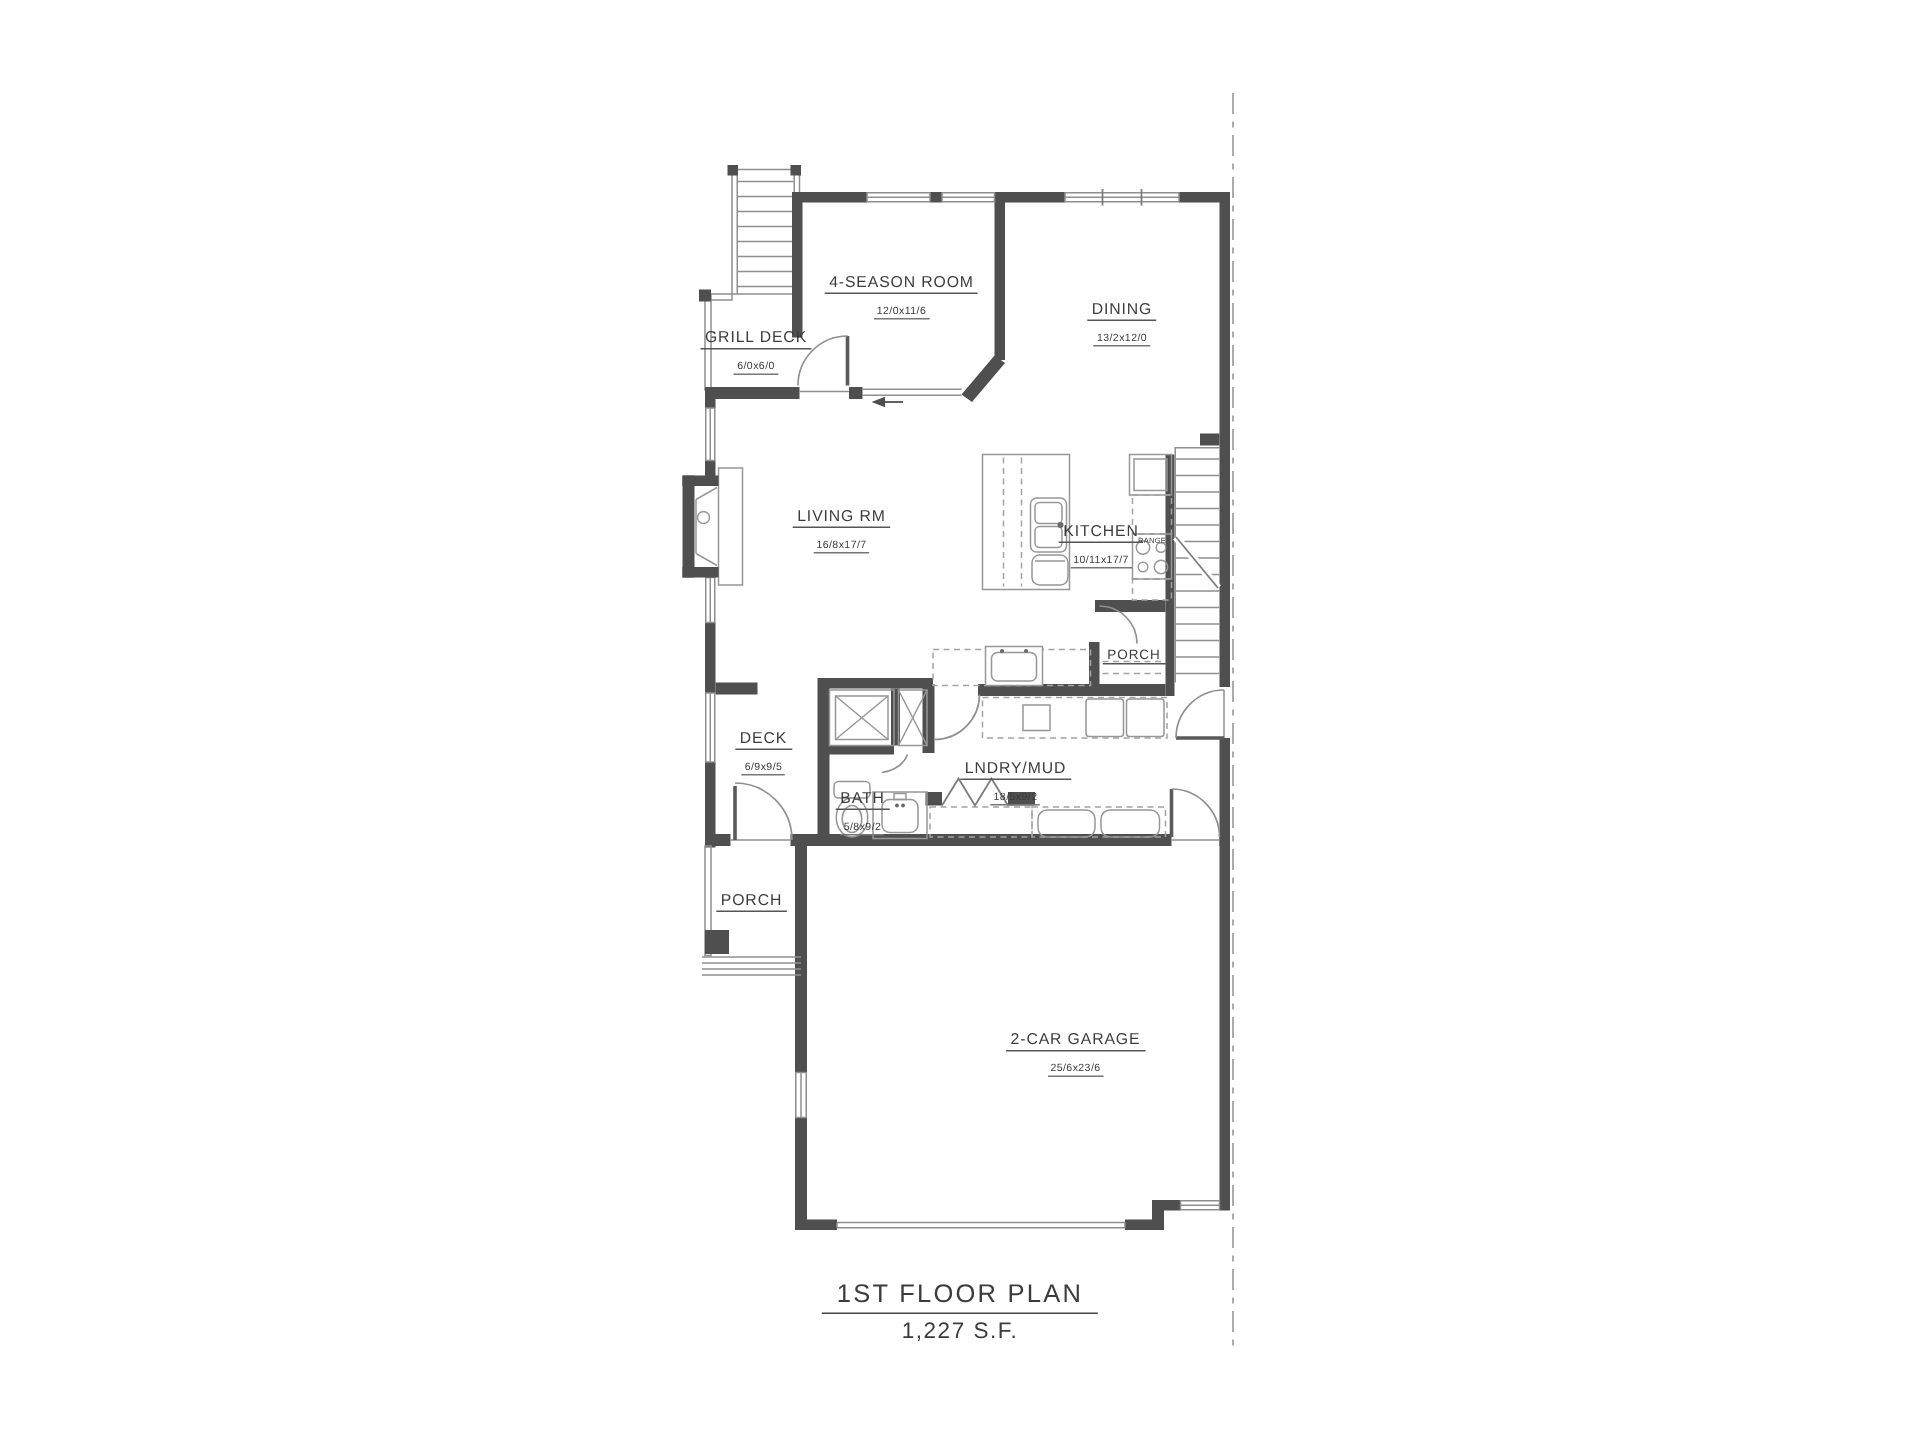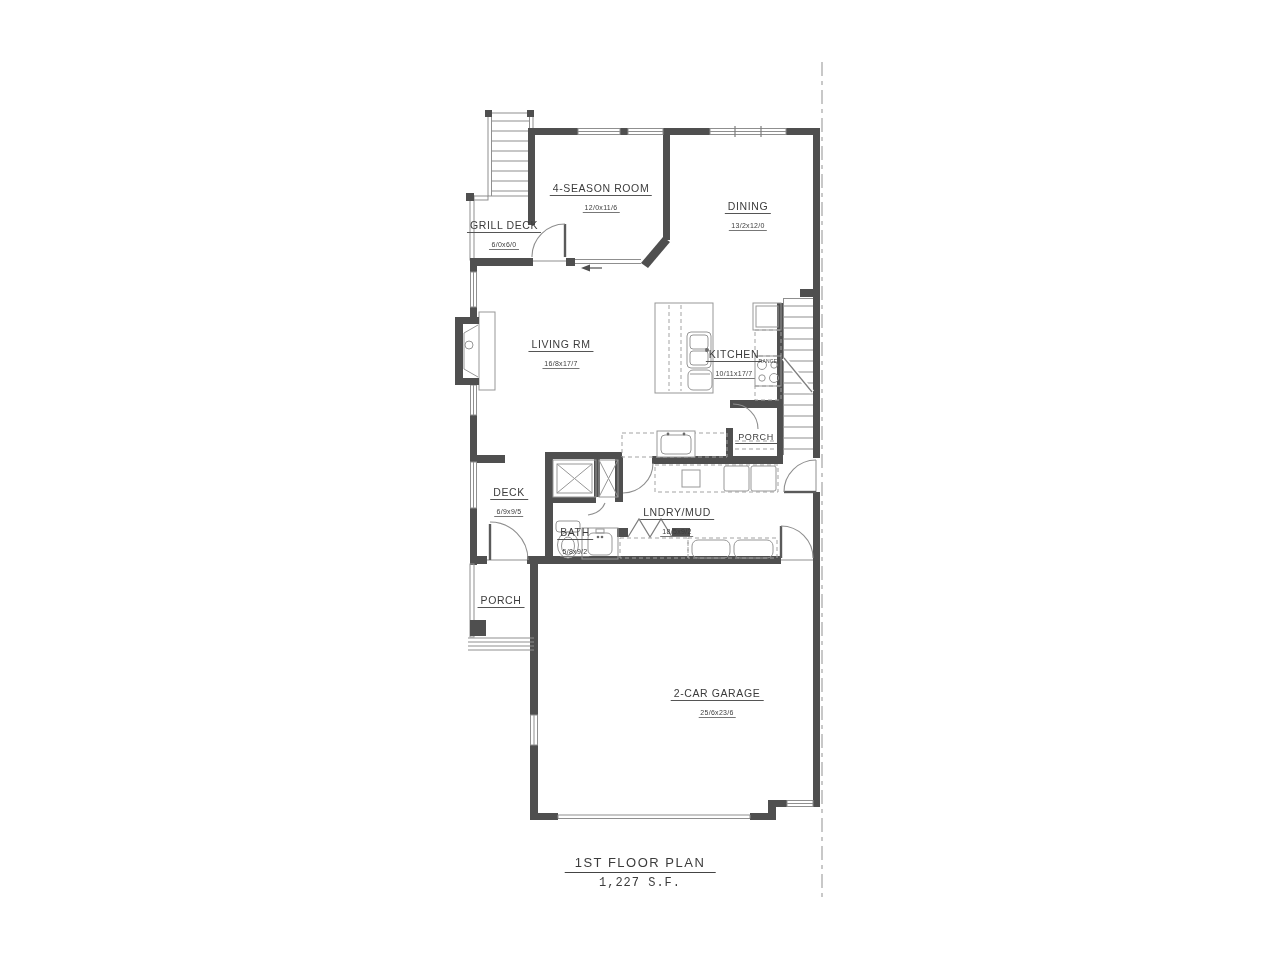--- a/index.html
+++ b/index.html
@@ -17,23 +17,23 @@
   .leaf{stroke:#5a5a5a;stroke-width:2.4;}
   .prop{stroke:#ababab;stroke-width:1.3;stroke-dasharray:14 5 4 5;}
   .halo{stroke:#ffffff;stroke-width:5;}
   .lbl{position:absolute;transform:translateX(-50%);text-align:center;line-height:1.15;
        letter-spacing:.6px;white-space:nowrap;}
   .lbl .nm{display:inline-block;font-size:10.5px;border-bottom:1px solid #555;padding:0 3px 1px 3px;}
   .lbl .dm{display:block;}
   .lbl .dm span{display:inline-block;font-size:7px;border-bottom:1px solid #777;padding:0 2px;letter-spacing:.3px;}
   .tiny .nm{font-size:5px;border-bottom:none;letter-spacing:.2px;padding:0;}
   .title-block{position:absolute;transform:translateX(-50%);text-align:center;}
-  .title-block .nm{display:inline-block;font-size:13px;letter-spacing:1.5px;
+  .title-block .nm{display:inline-block;font-size:17px;letter-spacing:1.5px;
        border-bottom:1.4px solid #444;padding:0 10px 2px 10px;}
-  .title-block .ar{display:block;font-size:12px;letter-spacing:1px;margin-top:3px;font-family:Liberation Mono, monospace;}
+  .title-block .ar{display:block;font-size:15px;letter-spacing:1px;margin-top:3px;}
 </style>
 </head>
 <body>
 
 <div id="plan">
 <svg width="1280" height="960" viewBox="0 0 1280 960">
 
   <g>
     <line class="prop" x1="822" y1="62" x2="822" y2="900"></line>
   </g>

